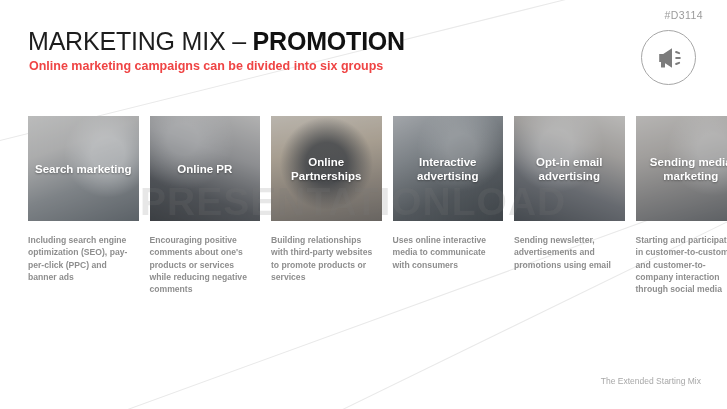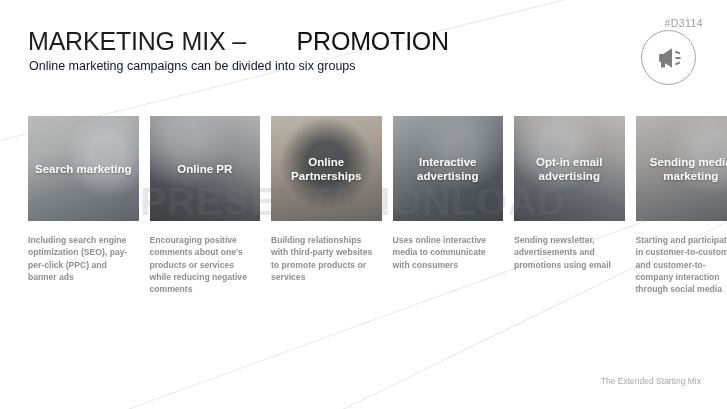--- a/index.html
+++ b/index.html
@@ -38,44 +38,43 @@
   .wm-line.c { left: 320px;  top: 420px; width: 520px; transform: rotate(-26deg); }
 
   
   .doc-code {
     position: absolute;
     top: 9px;
     right: 24px;
     font-size: 10.5px;
     color: #9b9b9b;
     letter-spacing: 0.4px;
-    margin-top: 8px;
   }
 
   .title {
     position: absolute;
     left: 28px;
     top: 26px;
     font-size: 25px;
     line-height: 30px;
     color: #1d1d1d;
     font-weight: 300;
     white-space: nowrap;
     letter-spacing: -0.2px;
   }
-  .title .strong { font-weight: 400; color: #111111; margin-left: 44px; }
+  .title .strong { font-weight: 700; color: #111111; }
 
   .subtitle {
     position: absolute;
     left: 29px;
     top: 58px;
     font-size: 12.5px;
     line-height: 16px;
-    color: #0f172a;
-    font-weight: 400;
+    color: #ef4444;
+    font-weight: 700;
     white-space: nowrap;
   }
 
   
   .badge {
     position: absolute;
     left: 641px;
     top: 30px;
     width: 55px;
     height: 55px;

